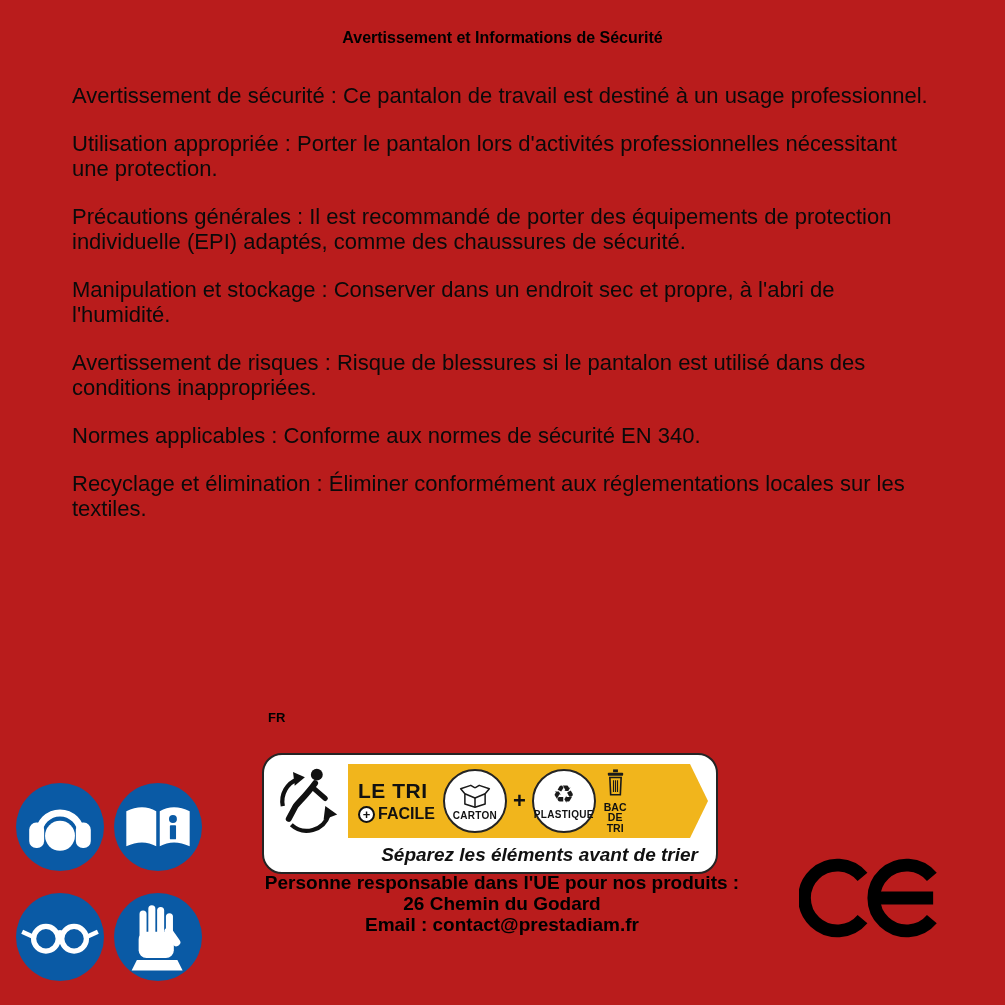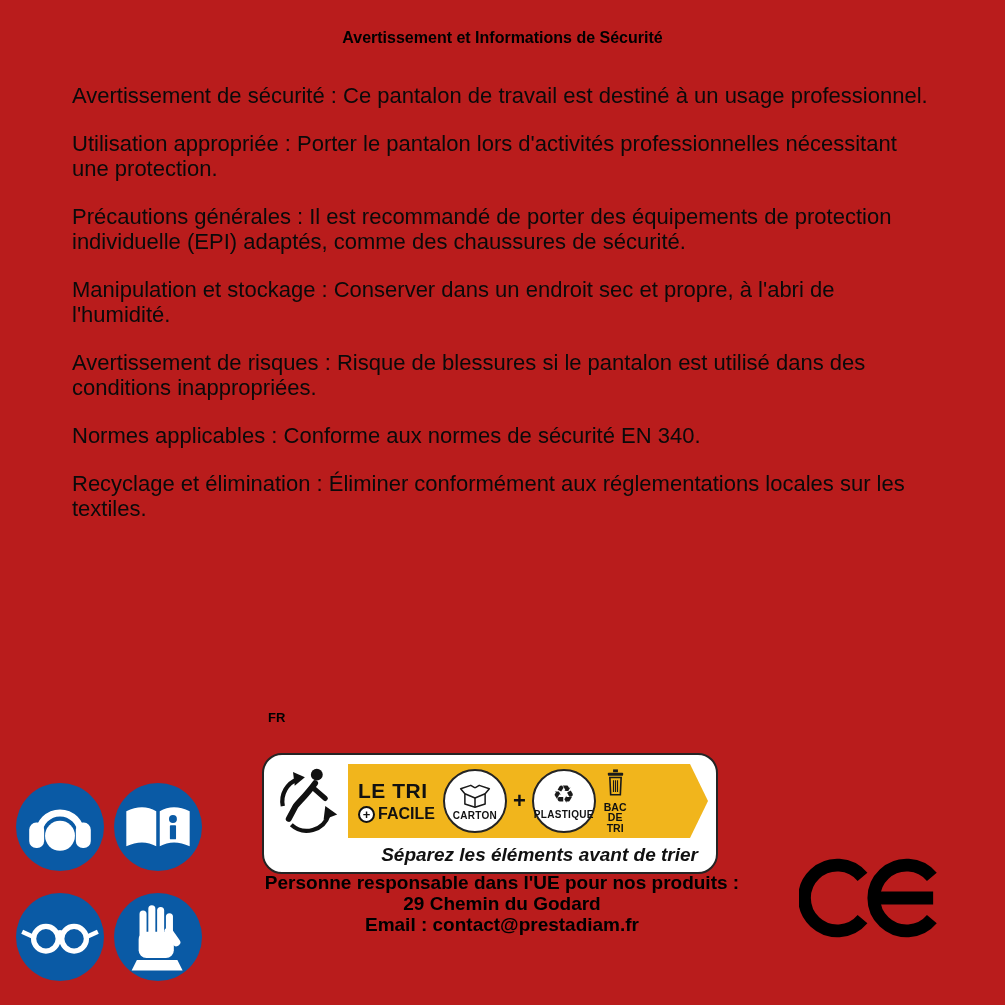--- a/index.html
+++ b/index.html
@@ -182,21 +182,21 @@
             </div>
           </div>
         </div>
       </div>
       <div class="banner-bottom">Séparez les éléments avant de trier</div>
     </div>
   </div>
 
   <div class="address">
     <div>Personne responsable dans l'UE pour nos produits :</div>
-    <div>29 Chemin du Godard</div>
+    <div>26 Chemin du Godard</div>
     <div>Email : contact@prestadiam.fr</div>
   </div>
 
   <div class="ce">
     <svg viewBox="0 0 160 100">
       <g fill="none" stroke="#000" stroke-width="14">
         <path d="M69.6 26.9 A36 36 0 1 0 69.6 73.1"></path>
         <path d="M145.6 26.9 A36 36 0 1 0 145.6 73.1"></path>
         <path d="M88 50 H147"></path>
       </g>

